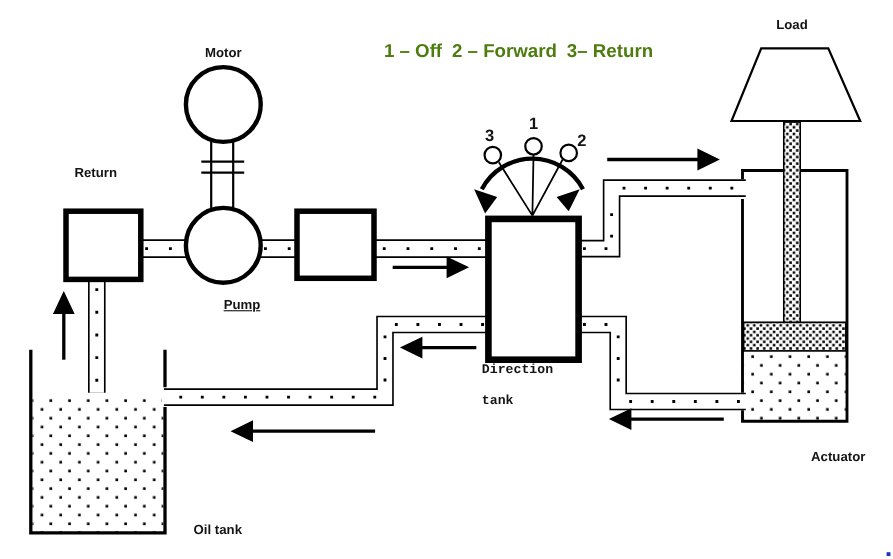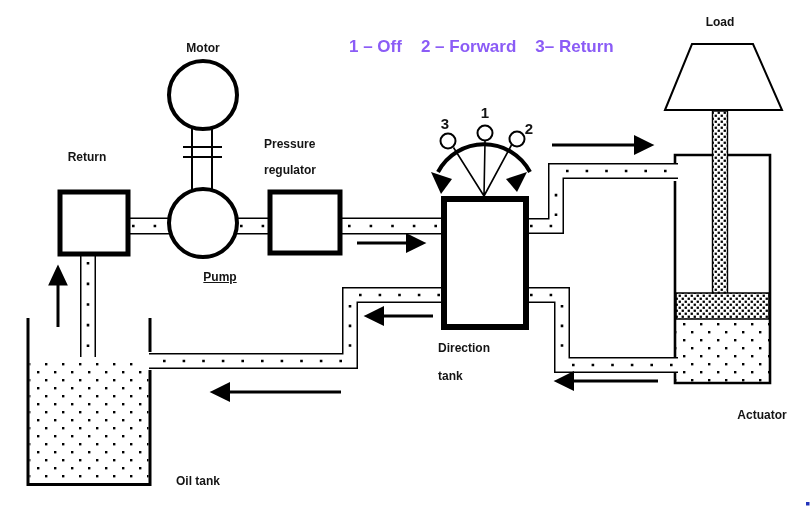--- a/index.html
+++ b/index.html
@@ -1,22 +1,22 @@
 <!DOCTYPE html>
 <html><head>
 <meta charset="utf-8">
 <style>
   html,body{margin:0;padding:0;background:#ffffff;}
   #stage{position:relative;width:812px;height:508px;background:#fff;overflow:hidden;
          font-family:"Liberation Sans",sans-serif;}
   #diagram-svg{position:absolute;left:0;top:0;}
   .lbl{position:absolute;font-weight:bold;color:#141414;font-size:12px;white-space:nowrap;}
   .center{text-align:center;}
-  .legend{position:absolute;left:349px;top:37px;display:flex;gap:19px;
-          font-weight:bold;color:#8b5cf6;font-size:17px;}
+  .legend{position:absolute;left:349px;top:37px;display:flex;gap:9px;
+          font-weight:bold;color:#4d7c0f;font-size:17px;}
   .two-line{line-height:26px;}
   .three-line{line-height:28px;}
   .two-line span,.three-line span{display:block;}
   .sel-num{position:absolute;width:16px;text-align:center;font-weight:bold;
            color:#141414;font-size:15px;}
 </style>
 </head>
 <body>
 
 <div id="stage">
@@ -131,32 +131,28 @@
   <div class="legend">
     <span>1 – Off</span>
     <span>2 – Forward</span>
     <span>3– Return</span>
   </div>
 
   <div class="lbl center" style="left:167px;top:41px;width:72px;">Motor</div>
 
   <div class="lbl center" style="left:56px;top:150px;width:62px;">Return</div>
 
-  <div class="lbl two-line" style="left:264px;top:131px;">
-    <span>Pressure</span>
-    <span>regulator</span>
-  </div>
 
   <div class="lbl center" style="left:184px;top:270px;width:72px;text-decoration:underline;">Pump</div>
 
   <div class="sel-num" style="left:477px;top:104px;">1</div>
   <div class="sel-num" style="left:437px;top:115px;">3</div>
   <div class="sel-num" style="left:521px;top:120px;">2</div>
 
-  <div class="lbl three-line" style="left:438px;top:334px;">
+  <div class="lbl three-line" style="left:438px;top:322px;font-family:Liberation Mono, monospace;">
     <span>Direction</span>
     <span>tank</span>
   </div>
 
   <div class="lbl" style="left:176px;top:442px;margin-top:32px;">Oil tank</div>
 
   <div class="lbl center" style="left:687px;top:15px;width:66px;">Load</div>
 
   <div class="lbl center" style="left:714px;top:408px;width:96px;">Actuator</div>
 

